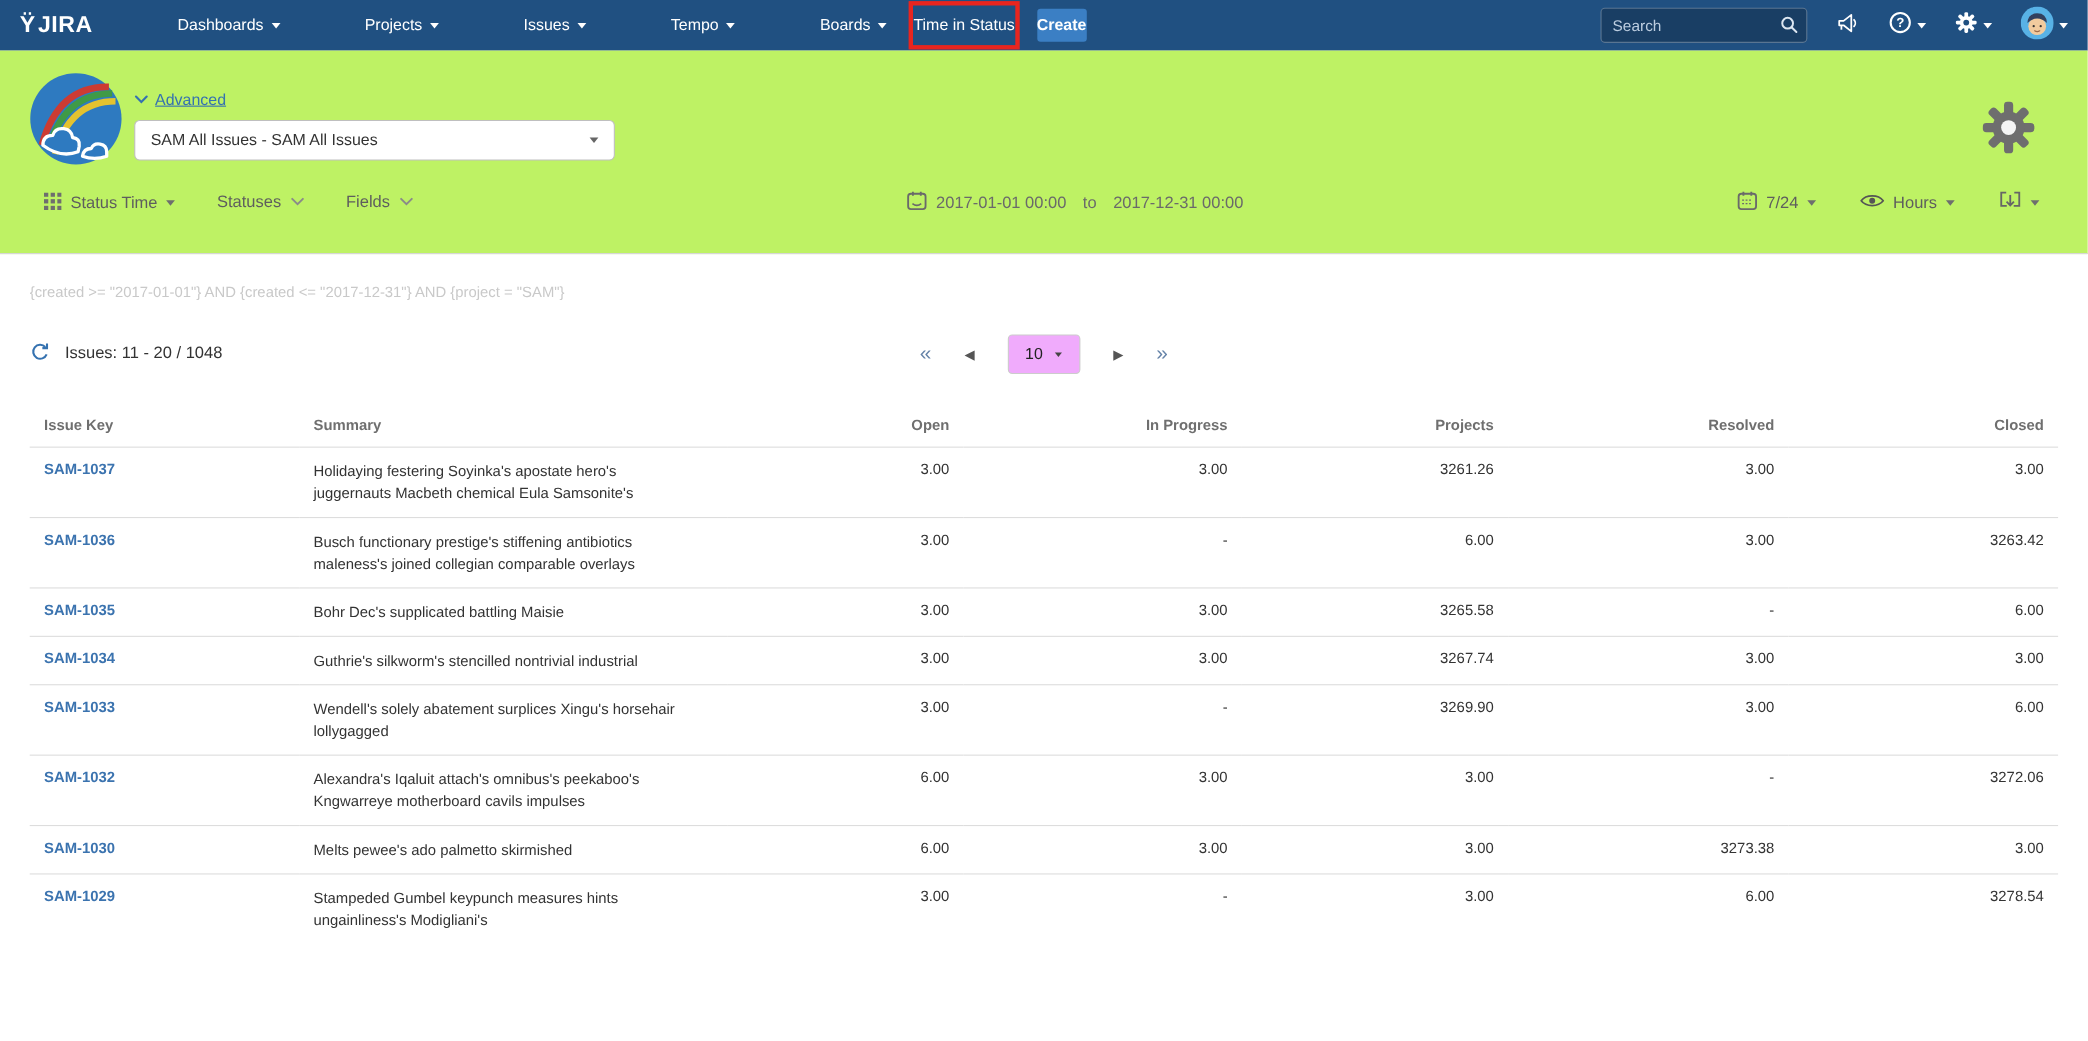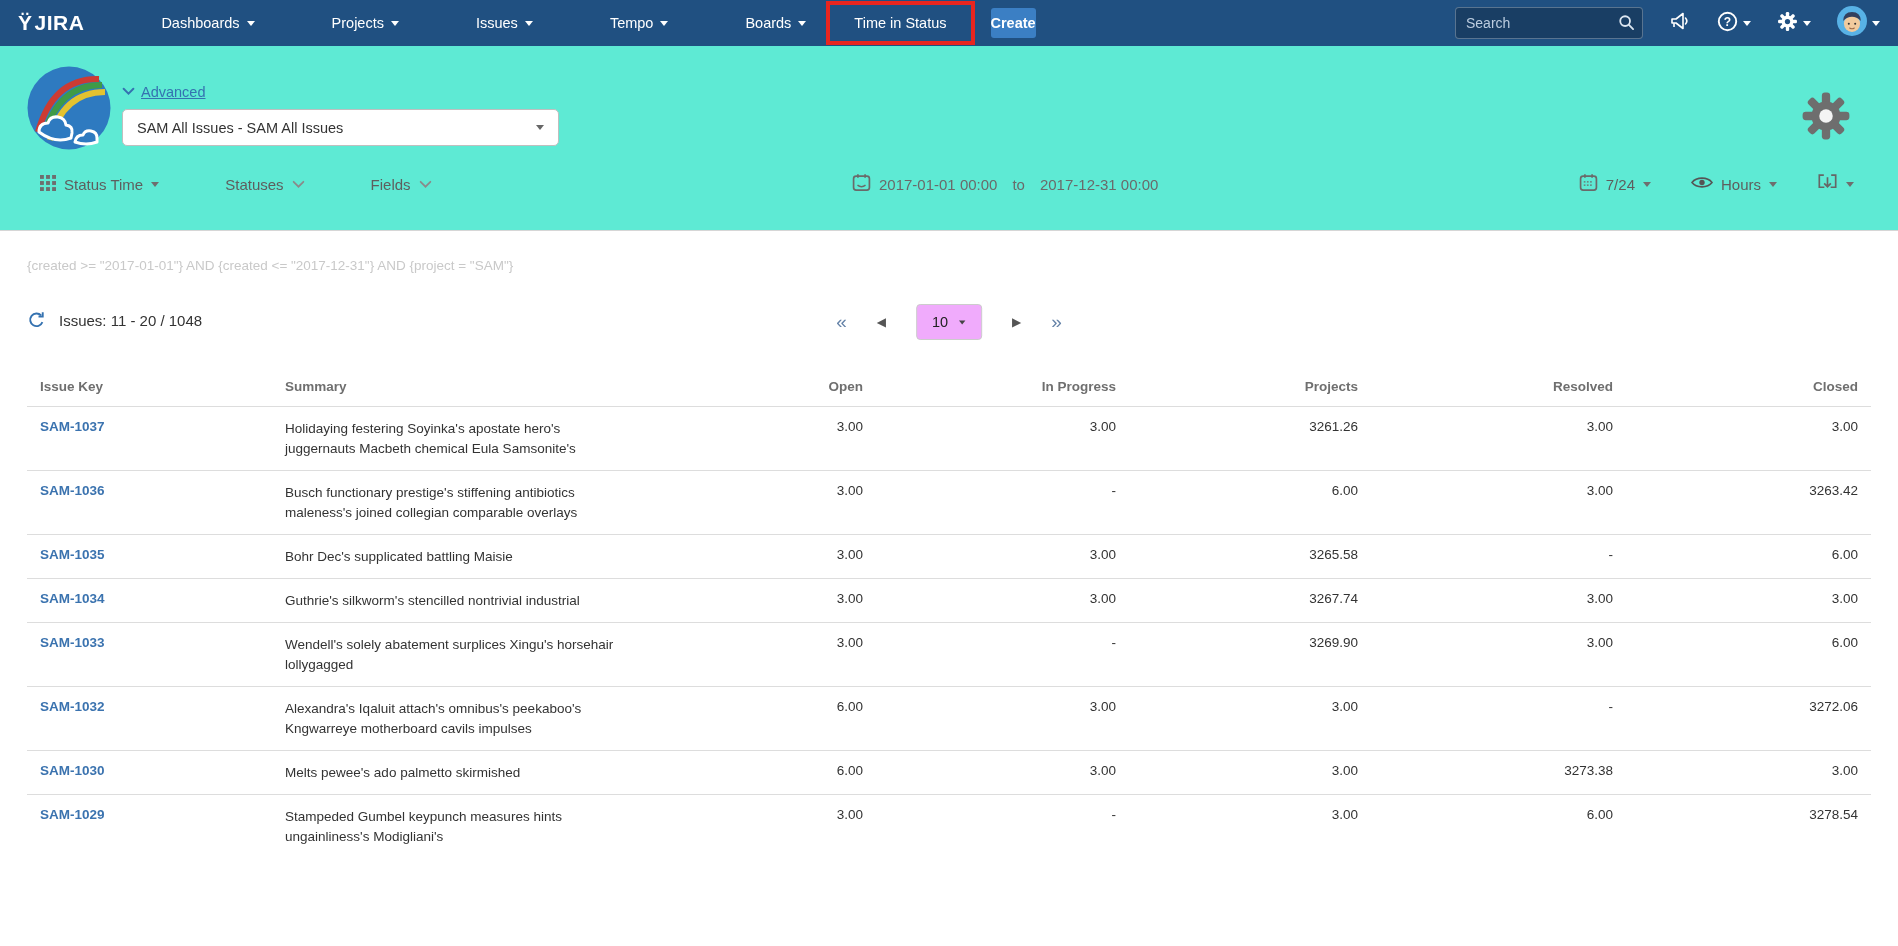--- a/index.html
+++ b/index.html
@@ -11,53 +11,53 @@
             padding:0 18px; color:#fff; }
   .jira-logo { display:flex; align-items:baseline; font-weight:bold; font-size:21px;
                letter-spacing:.5px; margin-right:34px; white-space:nowrap; }
   .jira-logo .mark { margin-right:2px; }
   .navitem { display:flex; align-items:center; gap:7px; font-size:14.5px;
              margin-right:34px; cursor:pointer; white-space:nowrap;margin-left:43px; }
   .caret { width:0; height:0; border-left:4px solid transparent;
            border-right:4px solid transparent; border-top:5px solid currentColor;
            display:inline-block; }
   .tis-box { border:4px solid #e8251f; align-self:stretch; display:flex;
-             align-items:center; padding:0 24px; margin:1px 16px 1px -14px; }
+             align-items:center; padding:0 0; margin:1px 16px 1px -14px; }
   .tis-box .navitem { margin:0; }
   .create-btn { background:#3b7fc4; color:#fff; font-weight:bold; font-size:14.5px;
                 border:none; border-radius:3px; padding:7px 0; cursor:pointer; }
   .nav-right { margin-left:auto; display:flex; align-items:center; gap:26px; }
   .searchbox { position:relative; width:188px; }
   .searchbox input { width:188px; height:32px; background:rgba(0,0,0,.22);
                      border:1px solid rgba(255,255,255,.28); border-radius:4px;
                      color:#fff; font-size:14px; padding:0 16px 0 10px;
                      font-family:"Liberation Sans", sans-serif; }
   .searchbox input::placeholder { color:#bccde0; }
   .searchbox .mag { position:absolute; right:8px; top:7px; color:#dce6f1; }
   .nav-icon { display:flex; align-items:center; gap:5px; color:#fff; cursor:pointer; }
 
   
-  .app-header { position:relative; height:185px; background:#5eead4;
+  .app-header { position:relative; height:185px; background:#bef264;
                 border-bottom:1px solid #d6d6d6; }
   .app-logo { position:absolute; left:27px; top:20px; }
   .filter-zone { padding:36px 0 0 122px; }
   .advanced { display:inline-flex; align-items:center; gap:6px; color:#3572b0;
               font-size:14.5px; cursor:pointer; }
   .advanced .lbl { text-decoration:underline; }
   .filter-select { margin-top:9px; width:437px; height:37px; background:#fff;
                    border:1px solid #bfbfbf; border-radius:5px; display:flex;
                    align-items:center; padding:0 14px; font-size:14.5px; color:#333;
                    cursor:pointer; }
   .filter-select .caret { margin-left:auto; color:#666; }
   .big-gear { position:absolute; right:46px; top:44px; cursor:pointer; }
 
   
   .toolbar { display:flex; align-items:center; margin-top:27px; padding:0 44px 0 40px;
              color:#5e5e5e; font-size:15px; }
-  .tb-left  { display:flex; align-items:center; gap:66px; }
+  .tb-left  { display:flex; align-items:flex-start; gap:38px; }
   .tb-center{ flex:1; display:flex; justify-content:center; align-items:center;
               gap:10px; color:#6a6a6a; }
   .tb-right { display:flex; align-items:center; gap:40px; }
   .tb-item { display:flex; align-items:center; gap:8px; cursor:pointer; white-space:nowrap; }
   .chev { color:#8a8a8a; }
 
   
   .content { padding:0 27px; }
   .query-line { margin-top:27px; font-size:13.5px; color:#c9c9c9; }
   .results-row { position:relative; margin-top:30px; height:42px; }

